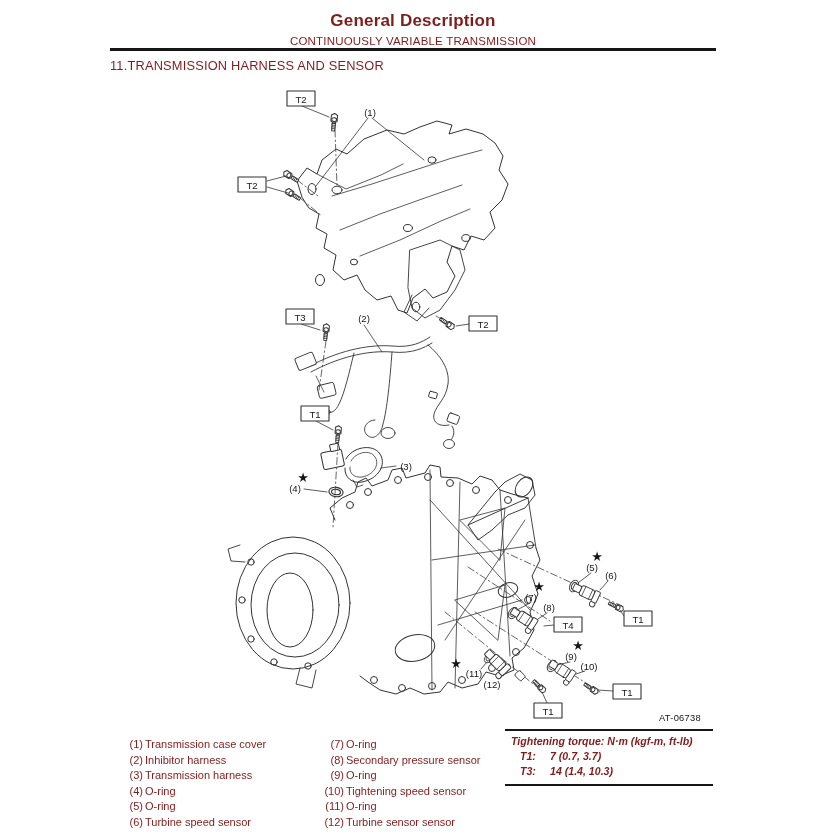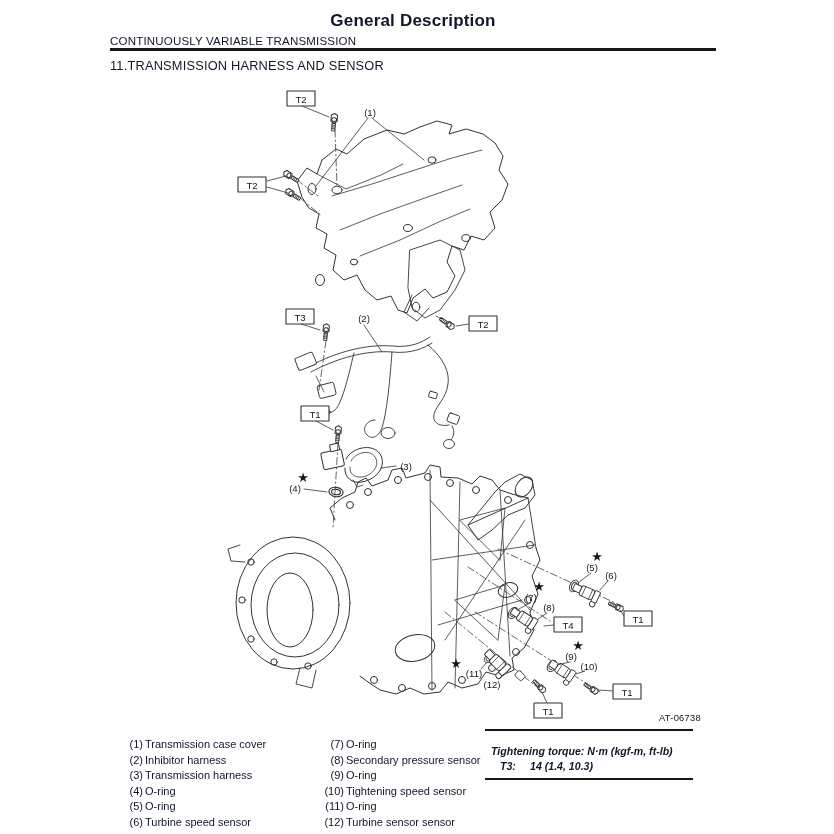--- a/index.html
+++ b/index.html
@@ -1,29 +1,29 @@
 <!DOCTYPE html>
 <html><head>
 <meta charset="utf-8">
 <style>
   html,body{margin:0;padding:0;background:#e8e8e8;}
   .page{
     position:relative;width:834px;height:834px;margin:0 auto;
     background:#ffffff;overflow:hidden;
     font-family:"Liberation Sans","DejaVu Sans",sans-serif;
-    color:#0f172a;
+    color:#7f1d1d;
   }
   
   .doc-title{
     position:absolute;left:110px;top:11px;width:606px;
     text-align:center;font-size:17px;font-weight:bold;letter-spacing:.2px;
   }
   .doc-subtitle{
     position:absolute;left:110px;top:35px;width:606px;
-    text-align:left;font-size:11.5px;letter-spacing:.2px;
+    text-align:center;font-size:11.5px;letter-spacing:.2px;
   }
   .header-rule{
     position:absolute;left:110px;top:48px;width:606px;height:2.6px;background:#161616;
   }
   .section-title{
     position:absolute;left:110px;top:58px;
     font-size:12.8px;font-weight:normal;letter-spacing:.2px;
   }
   
   .diagram{position:absolute;left:0;top:0;width:834px;height:834px;}
@@ -35,23 +35,23 @@
   .legend-col{position:absolute;font-size:11px;line-height:15.6px;}
   .legend-col.col1{left:117px;top:737px;}
   .legend-col.col2{left:306px;top:737px;}
   .legend-row{display:flex;}
   .legend-num{display:inline-block;text-align:right;}
   .col1 .legend-num{width:26px;}
   .col2 .legend-num{width:38px;}
   .legend-label{padding-left:2px;white-space:nowrap;}
   
   .torque-box{
-    position:absolute;left:485px;top:729px;width:198px;
+    position:absolute;left:505px;top:729px;width:198px;
     border-top:2.2px solid #161616;border-bottom:2.2px solid #161616;
-    padding:13px 4px 4px 6px;
+    padding:3px 4px 4px 6px;
     font-size:10.6px;font-weight:bold;font-style:italic;line-height:15.2px;
   }
   .torque-row{display:flex;}
   .torque-key{width:24px;margin-left:9px;}
   .torque-val{padding-left:6px;}
 </style>
 </head>
 <body>
 
 <div class="page">
@@ -338,18 +338,22 @@
       </div>
     <div class="legend-row">
         <span class="legend-num">(12)</span>
         <span class="legend-label">Turbine sensor sensor</span>
       </div>
   </div>
 
   <div class="torque-box">
     <div class="torque-title">Tightening torque: N·m (kgf-m, ft-lb)</div>
     <div class="torque-row">
+        <span class="torque-key">T1:</span>
+        <span class="torque-val">7 (0.7, 3.7)</span>
+      </div>
+    <div class="torque-row">
         <span class="torque-key">T3:</span>
         <span class="torque-val">14 (1.4, 10.3)</span>
       </div>
   </div>
 
 </div>
 
 </body></html>

